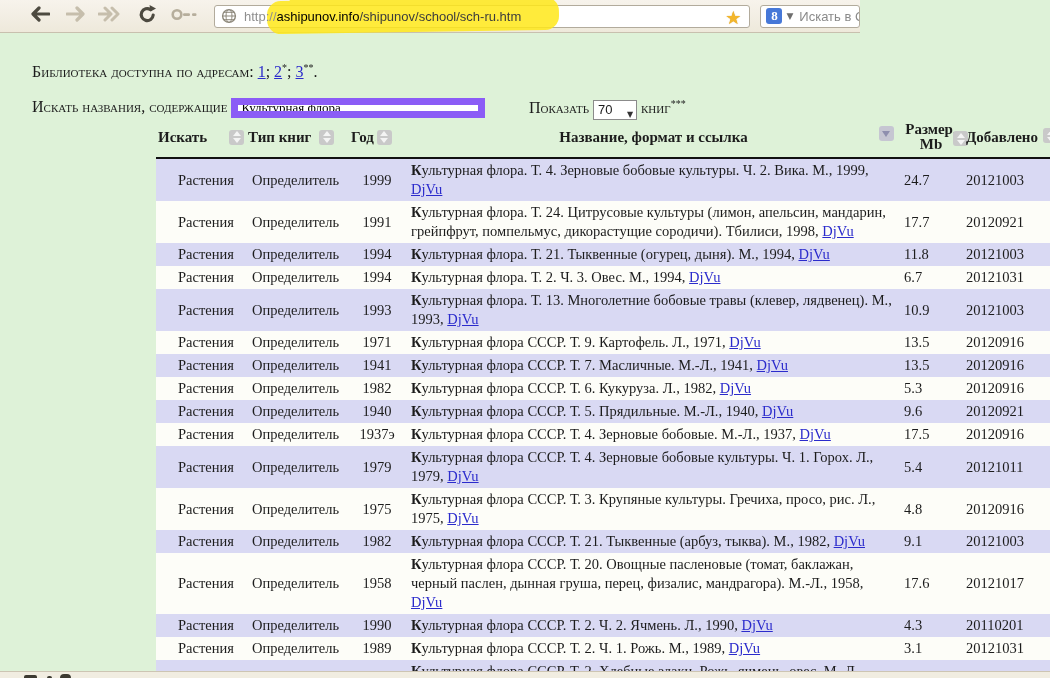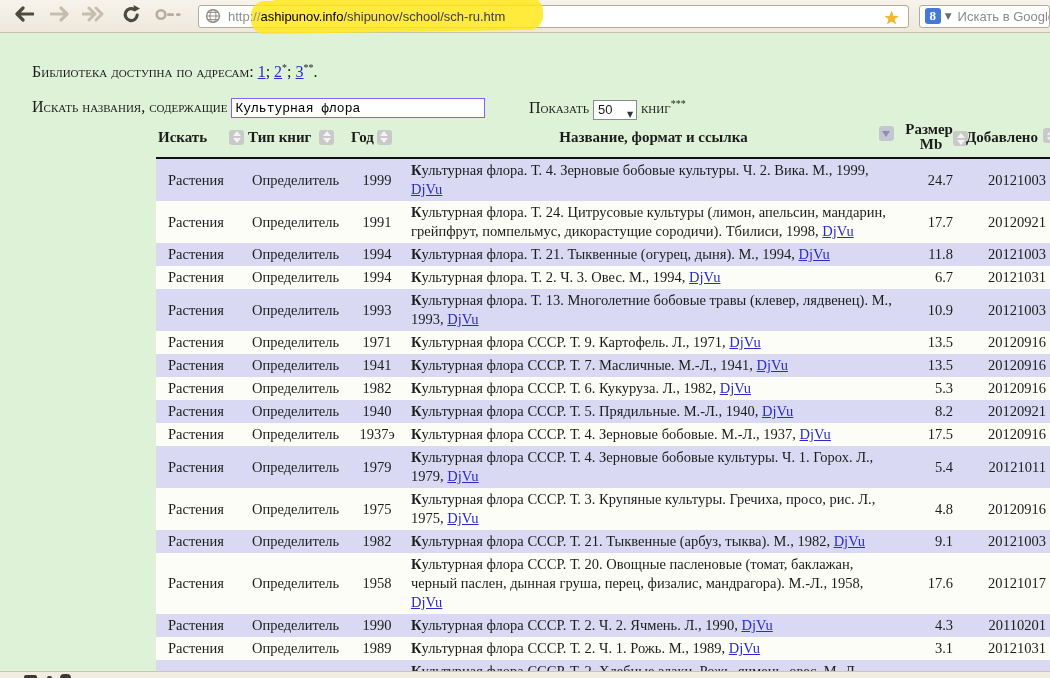--- a/index.html
+++ b/index.html
@@ -7,25 +7,26 @@
   body {
     position: relative;
     overflow: hidden;
     background: #def2d8;
     font-family: "Liberation Serif", "DejaVu Serif", serif;
     color: #1c1c1c;
   }
 
   
   .toolbar {
-    position: absolute; top:0; left:0; width:1050px; height:33px;
+    position: absolute; top:0; left:0; width:860px; height:33px;
     background: linear-gradient(#f7f3ec, #eee9db);
     border-bottom: 1px solid #c8c0ae;
     display: flex; align-items: center;
     z-index: 30;
+    padding-left: 16px;
   }
   .navbtn { display:inline-flex; align-items:center; justify-content:center; flex:0 0 auto; cursor:default; }
   .nav-back    { margin-left:12px; }
   .nav-fwd     { margin-left:16px; }
   .nav-ffwd    { margin-left:10px; }
   .nav-reload  { margin-left:14px; }
   .nav-key     { margin-left:14px; }
 
   .urlbar {
     position: relative;
@@ -87,23 +88,23 @@
   .page { position:absolute; top:40px; left:0; width:1050px; height:560px;margin-left:24px; }
   .sc { font-variant: small-caps; }
 
   .intro-line { position:absolute; left:8px; top:22px; font-size:16px; }
   .intro-line a, .cell-title a { color:#2b2bcc; text-decoration:underline; }
   .intro-line sup { font-size:10px; }
 
   .search-line { position:absolute; left:8px; top:58px; font-size:16px; }
   .search-input {
     width: 254px; height: 20px;
-    border: 1px solid #8b5cf6;
+    border: 7px solid #8b5cf6;
     background: #fff;
-    font-family: Liberation Mono, monospace;
+    font-family: Liberation Serif, serif;
     font-size: 13px;
     padding: 1px 3px;
     vertical-align: middle;
   }
   .show-group { position:absolute; left:505px; top:58px; font-size:16px; }
   .fake-select {
     display:inline-block; vertical-align:middle;
     width: 44px; height: 20px;
     border: 1px solid #8b8b8b; background:#fff;
     font-family: "Liberation Sans", "DejaVu Sans", sans-serif;
@@ -162,26 +163,26 @@
   .h-size .sorticon  { position:absolute; right:-6px; top:11px; }
   .h-added .sorticon { position:absolute; right:-8px; top:8px; }
 
   td {
     font-size: 14.5px; line-height: 19px;
     vertical-align: middle;
     padding: 2px 4px;
   }
   tbody tr:nth-child(odd)  { background:#d9d9f3; }
   tbody tr:nth-child(even) { background:#fdfdf8; }
-  td.cell-region { padding-left: 12px; }
+  td.cell-region { padding-left: 22px; }
   td.cell-type   { padding-left: 6px; }
   td.cell-year   { text-align:center; }
   td.cell-title  { padding-left: 6px; padding-right: 8px; }
-  td.cell-size   { text-align:right; padding-right: 9px; }
-  td.cell-added  { text-align:right; }
+  td.cell-size   { text-align:left; padding-right: 9px; }
+  td.cell-added  { text-align:left; }
 
   
   .taskbar {
     position:absolute; left:0; bottom:0; width:1050px; height:7px;
     background:#f1ede1; border-top:1px solid #cdc5b3; z-index:40;
   }
   .taskbar .blob { position:absolute; bottom:0; background:#3c3a31; }
   .blob1 { left:24px;  width:13px; height:3px; border-radius:2px 2px 0 0; }
   .blob2 { left:47px;  width:5px;  height:2px; border-radius:2px 2px 0 0; }
   .blob3 { left:60px;  width:11px; height:4px; border-radius:5px 5px 0 0; }
@@ -259,21 +260,21 @@
   </div>
 
   <div class="search-line">
     <span class="sc">Искать названия, содержащие</span>
     <input class="search-input" type="text" value="Культурная флора" style="">
   </div>
 
   <div class="show-group">
     <span class="sc">Показать</span>
     <span class="fake-select">
-      <span>50</span>
+      <span>70</span>
       <span class="sel-caret">▼</span>
     </span>
     <span class="sc">книг</span><sup>***</sup>
   </div>
 
   <div class="table-wrap">
     <table>
       <colgroup>
         <col class="c-region">
           <col class="c-type">
@@ -365,21 +366,21 @@
     <td class="cell-title"><b>К</b>ультурная флора СССР. Т. 6. Кукуруза. Л., 1982, <a href="#">DjVu</a></td>
     <td class="cell-size">5.3</td>
     <td class="cell-added">20120916</td>
     <td class="cell-comment"></td>
   </tr>
           <tr>
     <td class="cell-region">Растения</td>
     <td class="cell-type">Определитель</td>
     <td class="cell-year">1940</td>
     <td class="cell-title"><b>К</b>ультурная флора СССР. Т. 5. Прядильные. М.-Л., 1940, <a href="#">DjVu</a></td>
-    <td class="cell-size">8.2</td>
+    <td class="cell-size">9.6</td>
     <td class="cell-added">20120921</td>
     <td class="cell-comment"></td>
   </tr>
           <tr>
     <td class="cell-region">Растения</td>
     <td class="cell-type">Определитель</td>
     <td class="cell-year">1937э</td>
     <td class="cell-title"><b>К</b>ультурная флора СССР. Т. 4. Зерновые бобовые. М.-Л., 1937, <a href="#">DjVu</a></td>
     <td class="cell-size">17.5</td>
     <td class="cell-added">20120916</td>

